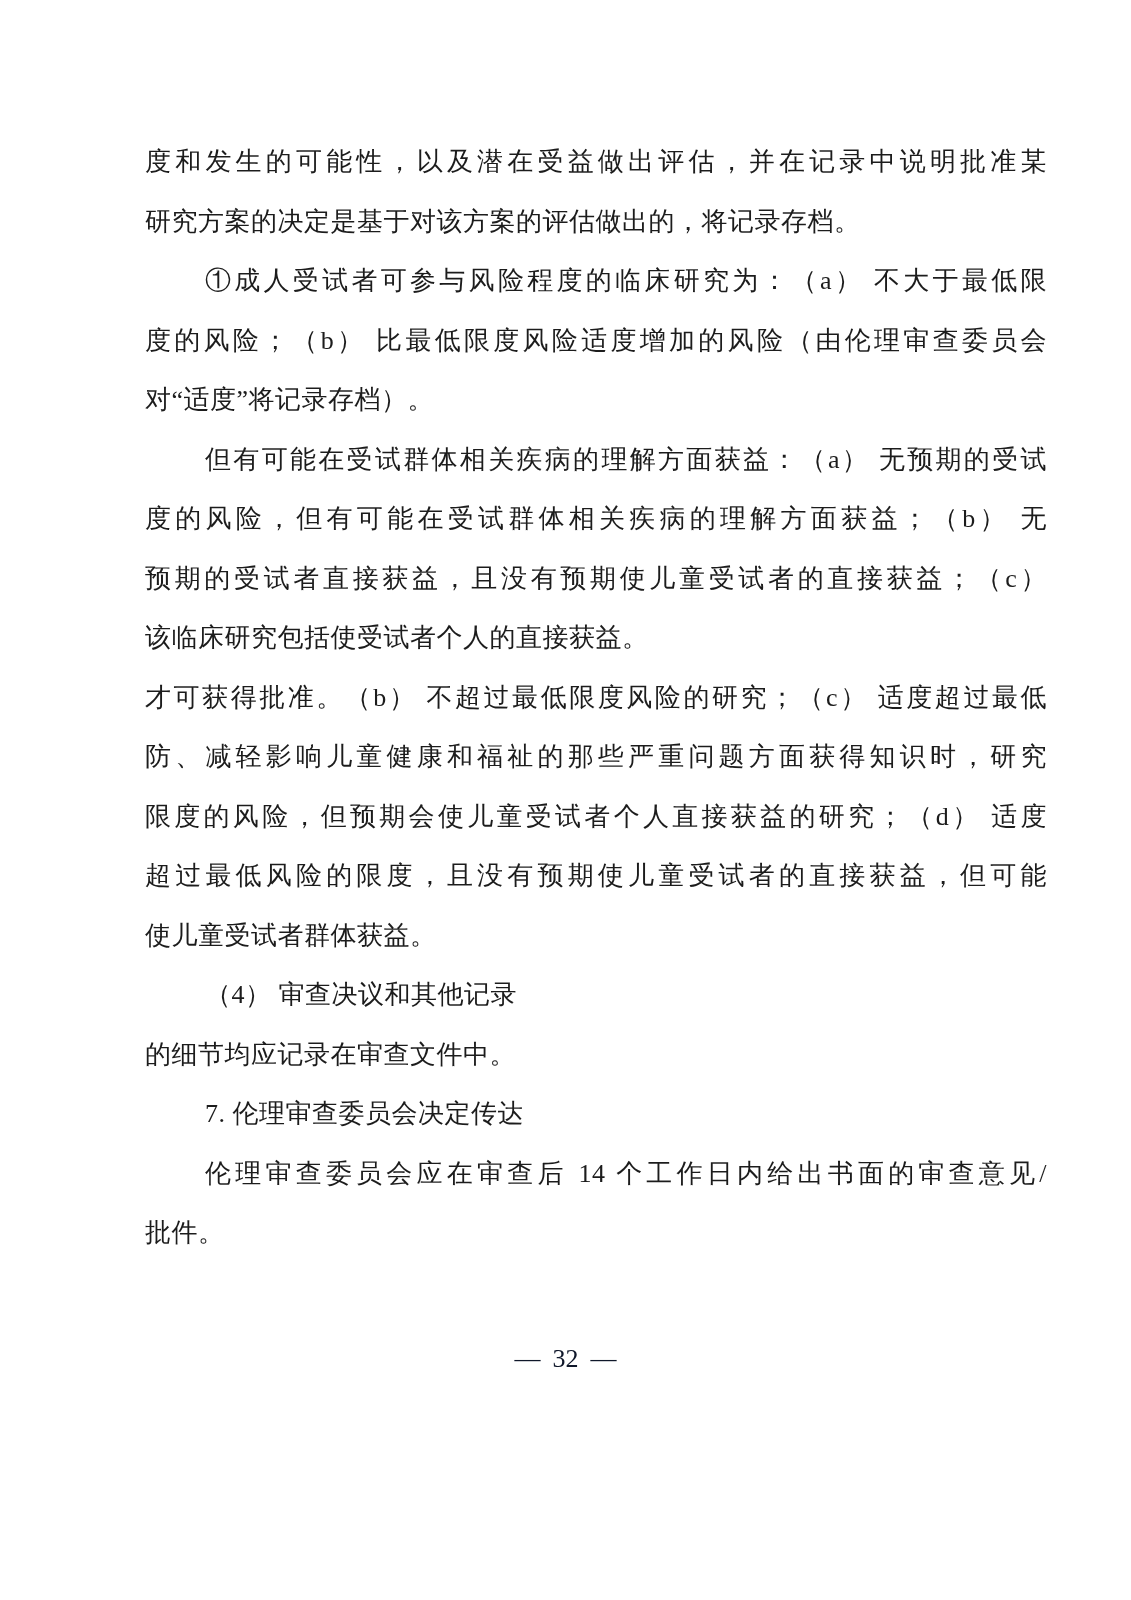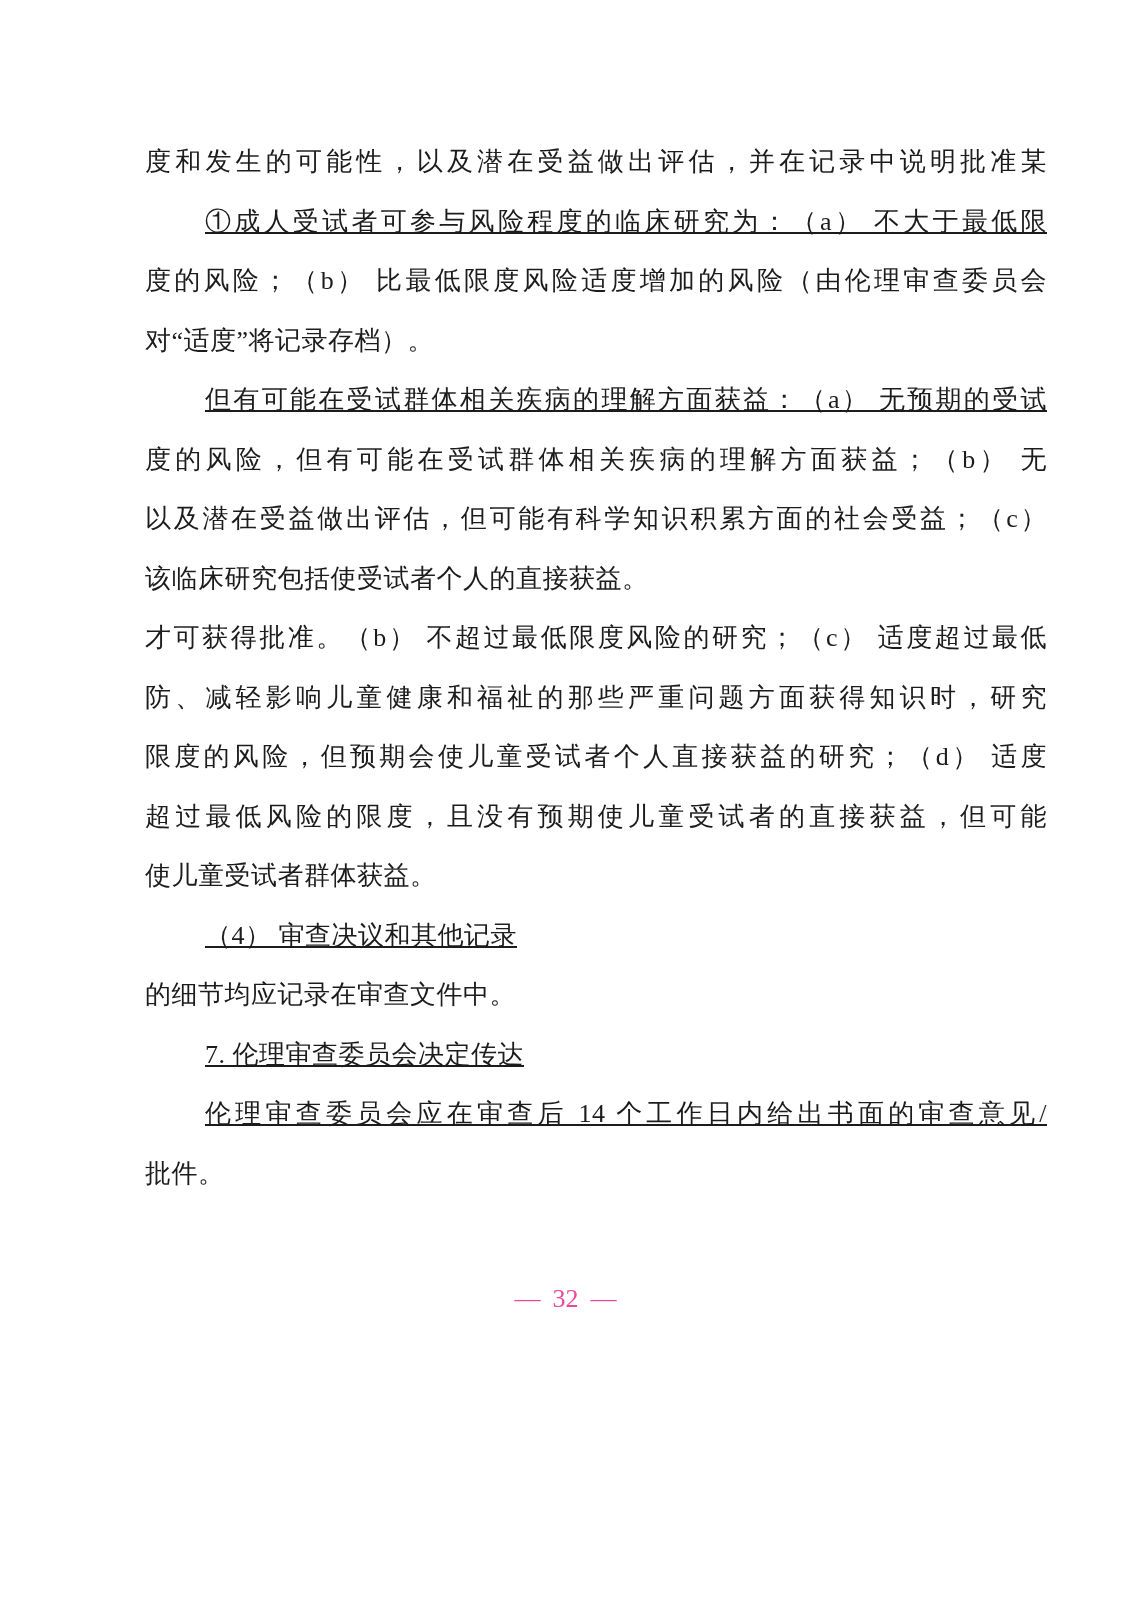--- a/index.html
+++ b/index.html
@@ -32,49 +32,49 @@
     letter-spacing: 0.5px;
   }
   
   .fill {
     text-align: justify;
     text-align-last: justify;
   }
   
   .indent {
     text-indent: 60px;
-    text-decoration: underline;
   }
   .footer {
     margin-top: 76px;
     text-align: center;
     font-size: 26px;
     line-height: 40px;
-    color: #ec4899;
+    color: #0f172a;
   }
   .footer .dash {
     display: inline-block;
     margin: 0 12px;
   }
   .footer .num {
     display: inline-block;
   }
 </style>
 </head>
 <body>
 
 <div class="page">
   <div class="doc-body">
     <div class="line fill">度和发生的可能性，以及潜在受益做出评估，并在记录中说明批准某</div>
+    <div class="line">研究方案的决定是基于对该方案的评估做出的，将记录存档。</div>
     <div class="line fill indent">①成人受试者可参与风险程度的临床研究为：（a） 不大于最低限</div>
     <div class="line fill">度的风险；（b） 比最低限度风险适度增加的风险（由伦理审查委员会</div>
     <div class="line">对“适度”将记录存档）。</div>
     <div class="line fill indent">但有可能在受试群体相关疾病的理解方面获益：（a） 无预期的受试</div>
     <div class="line fill">度的风险，但有可能在受试群体相关疾病的理解方面获益；（b） 无</div>
-    <div class="line fill">以及潜在受益做出评估，但可能有科学知识积累方面的社会受益；（c）</div>
+    <div class="line fill">预期的受试者直接获益，且没有预期使儿童受试者的直接获益；（c）</div>
     <div class="line">该临床研究包括使受试者个人的直接获益。</div>
     <div class="line fill">才可获得批准。（b） 不超过最低限度风险的研究；（c） 适度超过最低</div>
     <div class="line fill">防、减轻影响儿童健康和福祉的那些严重问题方面获得知识时，研究</div>
     <div class="line fill">限度的风险，但预期会使儿童受试者个人直接获益的研究；（d） 适度</div>
     <div class="line fill">超过最低风险的限度，且没有预期使儿童受试者的直接获益，但可能</div>
     <div class="line">使儿童受试者群体获益。</div>
     <div class="line indent">（4） 审查决议和其他记录</div>
     <div class="line">的细节均应记录在审查文件中。</div>
     <div class="line indent">7. 伦理审查委员会决定传达</div>
     <div class="line fill indent">伦理审查委员会应在审查后 14 个工作日内给出书面的审查意见/</div>

